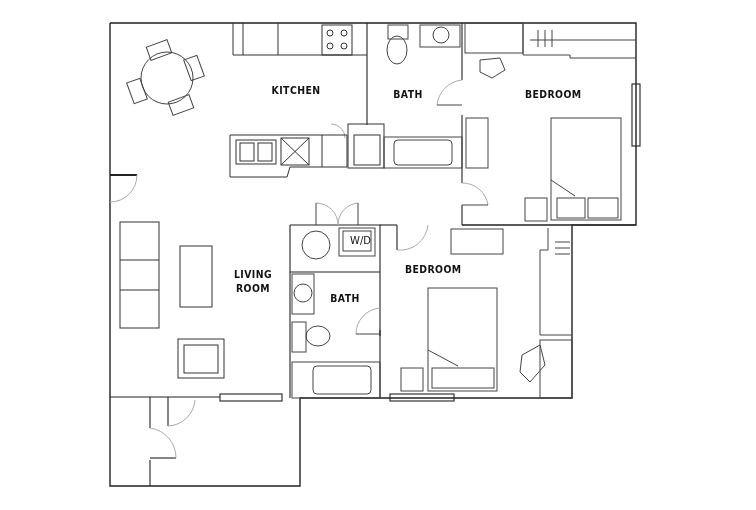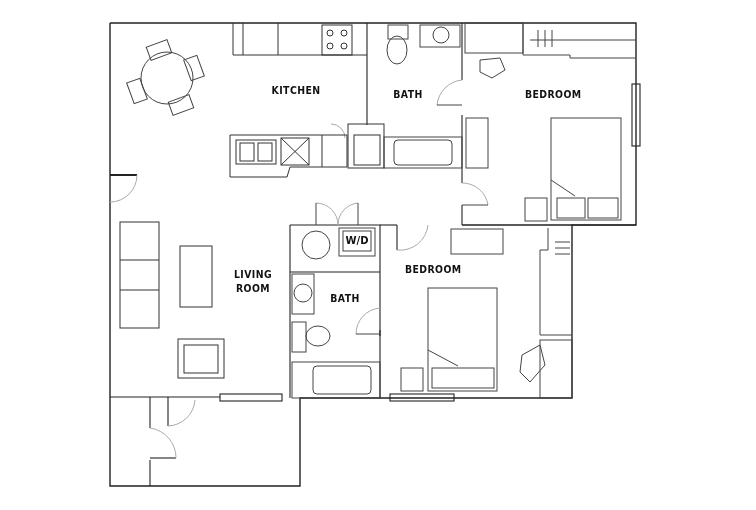--- a/index.html
+++ b/index.html
@@ -12,24 +12,24 @@
     font-size: 11px;
     letter-spacing: 0.5px;
     color: #111111;
     text-align: center;
     line-height: 14px;
     transform: scaleX(0.85);
   }
   .wd-label {
     position: absolute;
     font-family: "DejaVu Sans", sans-serif;
-    font-weight: bold;
+    font-weight: normal;
     font-size: 10px;
     color: #111;
-    text-align: center;
+    text-align: right;
     line-height: 12px;
   }
 </style>
 </head>
 <body>
 
 <svg id="plan" viewBox="0 0 756 510" xmlns="http://www.w3.org/2000/svg">
   <g fill="none" stroke="#222" stroke-width="1.4">
 
     <g>

